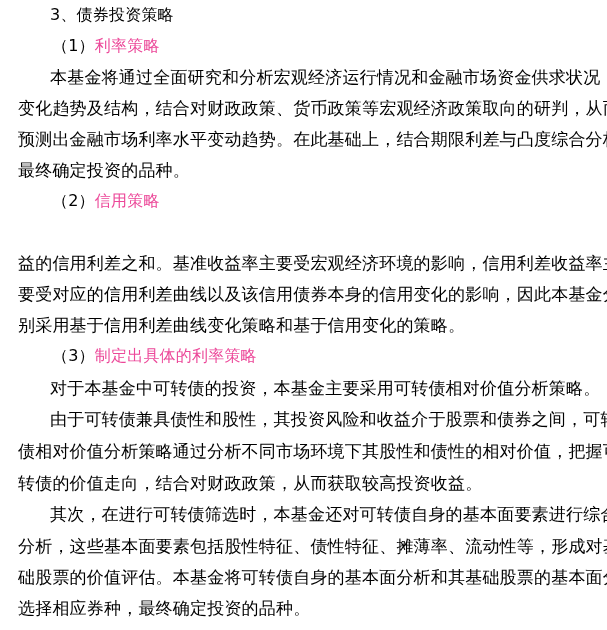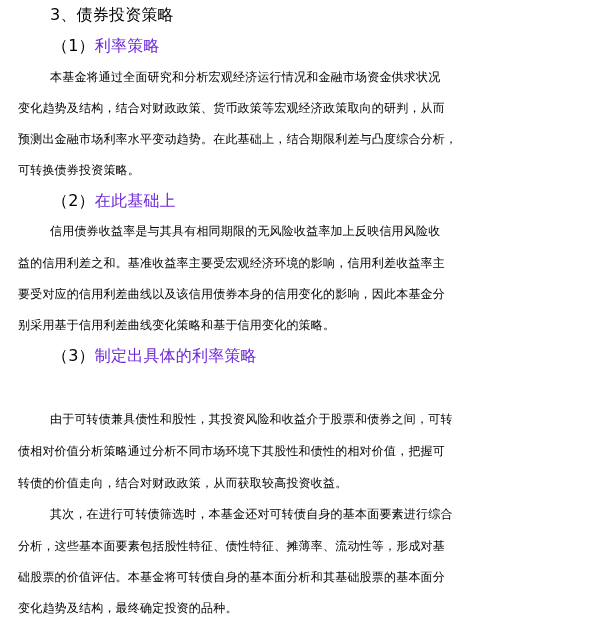--- a/index.html
+++ b/index.html
@@ -5,58 +5,58 @@
   html, body { margin: 0; padding: 0; background: #ffffff; }
   body {
     width: 607px; height: 630px; overflow: hidden;
     font-family: "DejaVu Sans", "Liberation Sans", sans-serif;
     color: #000000;
   }
   .doc { position: relative; width: 543px; height: 630px; }
   .line {
     position: absolute;
     left: 18px;
-    font-size: 12px;
+    font-size: 17px;
     line-height: 22px;
     white-space: nowrap;
     letter-spacing: 0.2px;
   }
   .heading-main { left: 50px; font-size: 16px; }
   .heading-sub { left: 52px; font-size: 16px; }
   .heading-sub .num { color: #000000; }
-  .heading-sub .title { color: #6d28d9; }
+  .heading-sub .title { color: #ec4899; }
   .indent { left: 50px; }
 </style>
 </head>
 <body>
 
 <div class="doc">
 
   <div class="line heading-main" style="top:4px">3、债券投资策略</div>
 
   <div class="line heading-sub" style="top:35px">
     <span class="num">（1）</span><span class="title">利率策略</span>
   </div>
   <div class="line indent" style="top:66px">本基金将通过全面研究和分析宏观经济运行情况和金融市场资金供求状况</div>
   <div class="line" style="top:97px">变化趋势及结构，结合对财政政策、货币政策等宏观经济政策取向的研判，从而</div>
   <div class="line" style="top:128px">预测出金融市场利率水平变动趋势。在此基础上，结合期限利差与凸度综合分析，</div>
-  <div class="line" style="top:159px">可转换债券投资策略。</div>
+  <div class="line" style="top:159px">最终确定投资的品种。</div>
 
   <div class="line heading-sub" style="top:190px">
-    <span class="num">（2）</span><span class="title">在此基础上</span>
+    <span class="num">（2）</span><span class="title">信用策略</span>
   </div>
-  <div class="line indent" style="top:220px">信用债券收益率是与其具有相同期限的无风险收益率加上反映信用风险收</div>
   <div class="line" style="top:252px">益的信用利差之和。基准收益率主要受宏观经济环境的影响，信用利差收益率主</div>
   <div class="line" style="top:283px">要受对应的信用利差曲线以及该信用债券本身的信用变化的影响，因此本基金分</div>
   <div class="line" style="top:314px">别采用基于信用利差曲线变化策略和基于信用变化的策略。</div>
 
   <div class="line heading-sub" style="top:345px">
     <span class="num">（3）</span><span class="title">制定出具体的利率策略</span>
   </div>
+  <div class="line indent" style="top:377px">对于本基金中可转债的投资，本基金主要采用可转债相对价值分析策略。</div>
   <div class="line indent" style="top:408px">由于可转债兼具债性和股性，其投资风险和收益介于股票和债券之间，可转</div>
   <div class="line" style="top:440px">债相对价值分析策略通过分析不同市场环境下其股性和债性的相对价值，把握可</div>
   <div class="line" style="top:472px">转债的价值走向，结合对财政政策，从而获取较高投资收益。</div>
   <div class="line indent" style="top:503px">其次，在进行可转债筛选时，本基金还对可转债自身的基本面要素进行综合</div>
   <div class="line" style="top:535px">分析，这些基本面要素包括股性特征、债性特征、摊薄率、流动性等，形成对基</div>
   <div class="line" style="top:566px">础股票的价值评估。本基金将可转债自身的基本面分析和其基础股票的基本面分</div>
-  <div class="line" style="top:597px">变化趋势及结构，最终确定投资的品种。</div>
+  <div class="line" style="top:597px">选择相应券种，最终确定投资的品种。</div>
 
 </div>
 
 </body></html>

